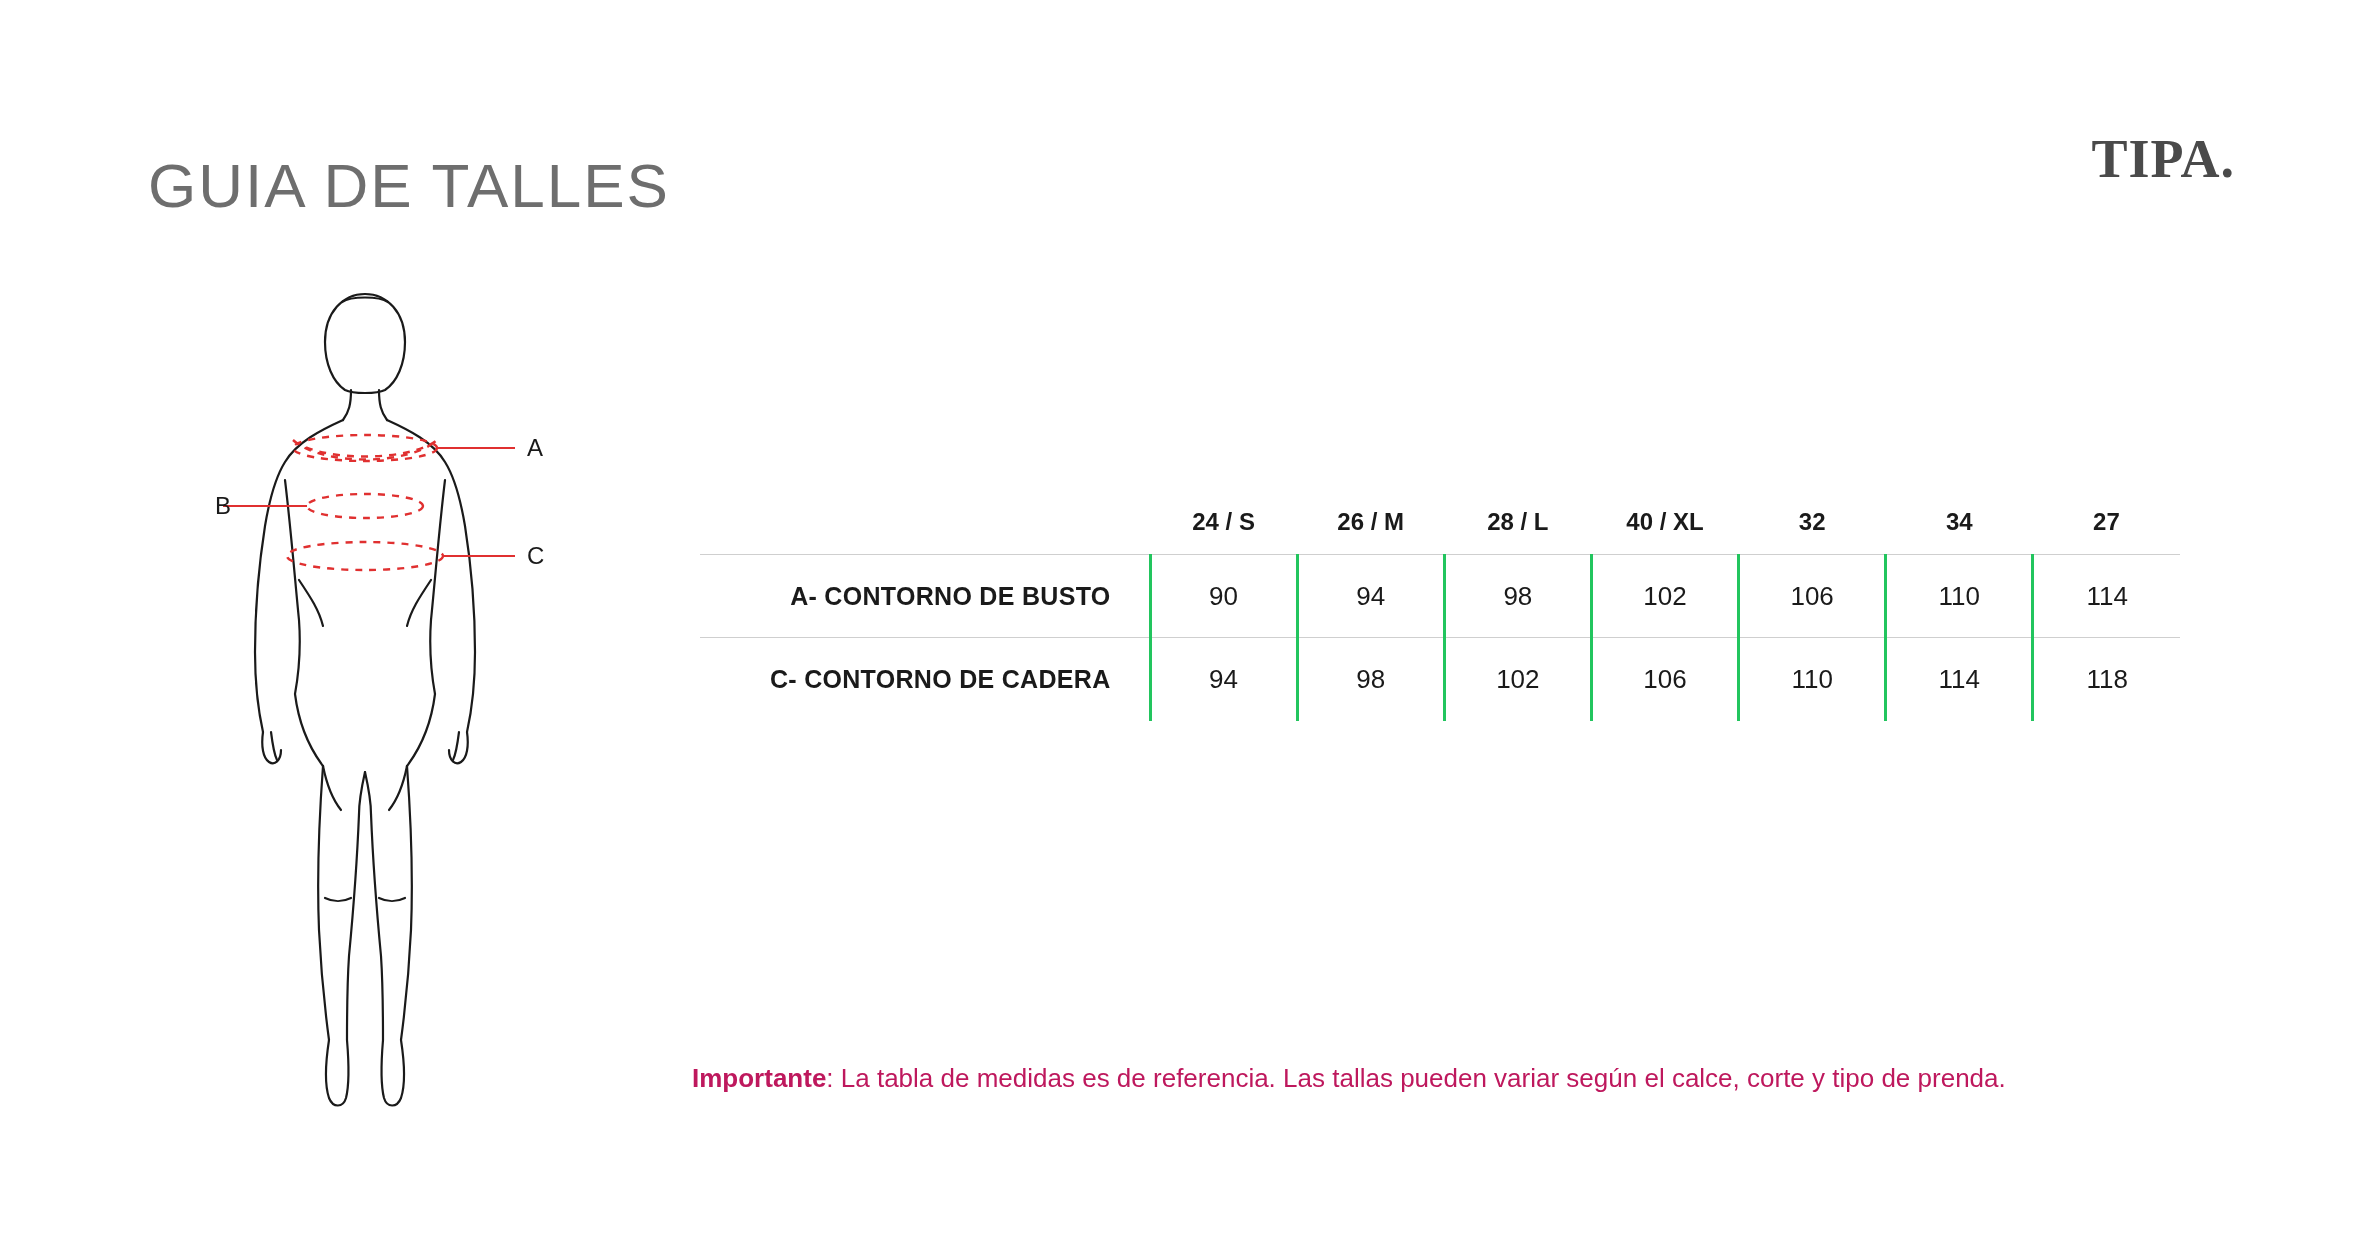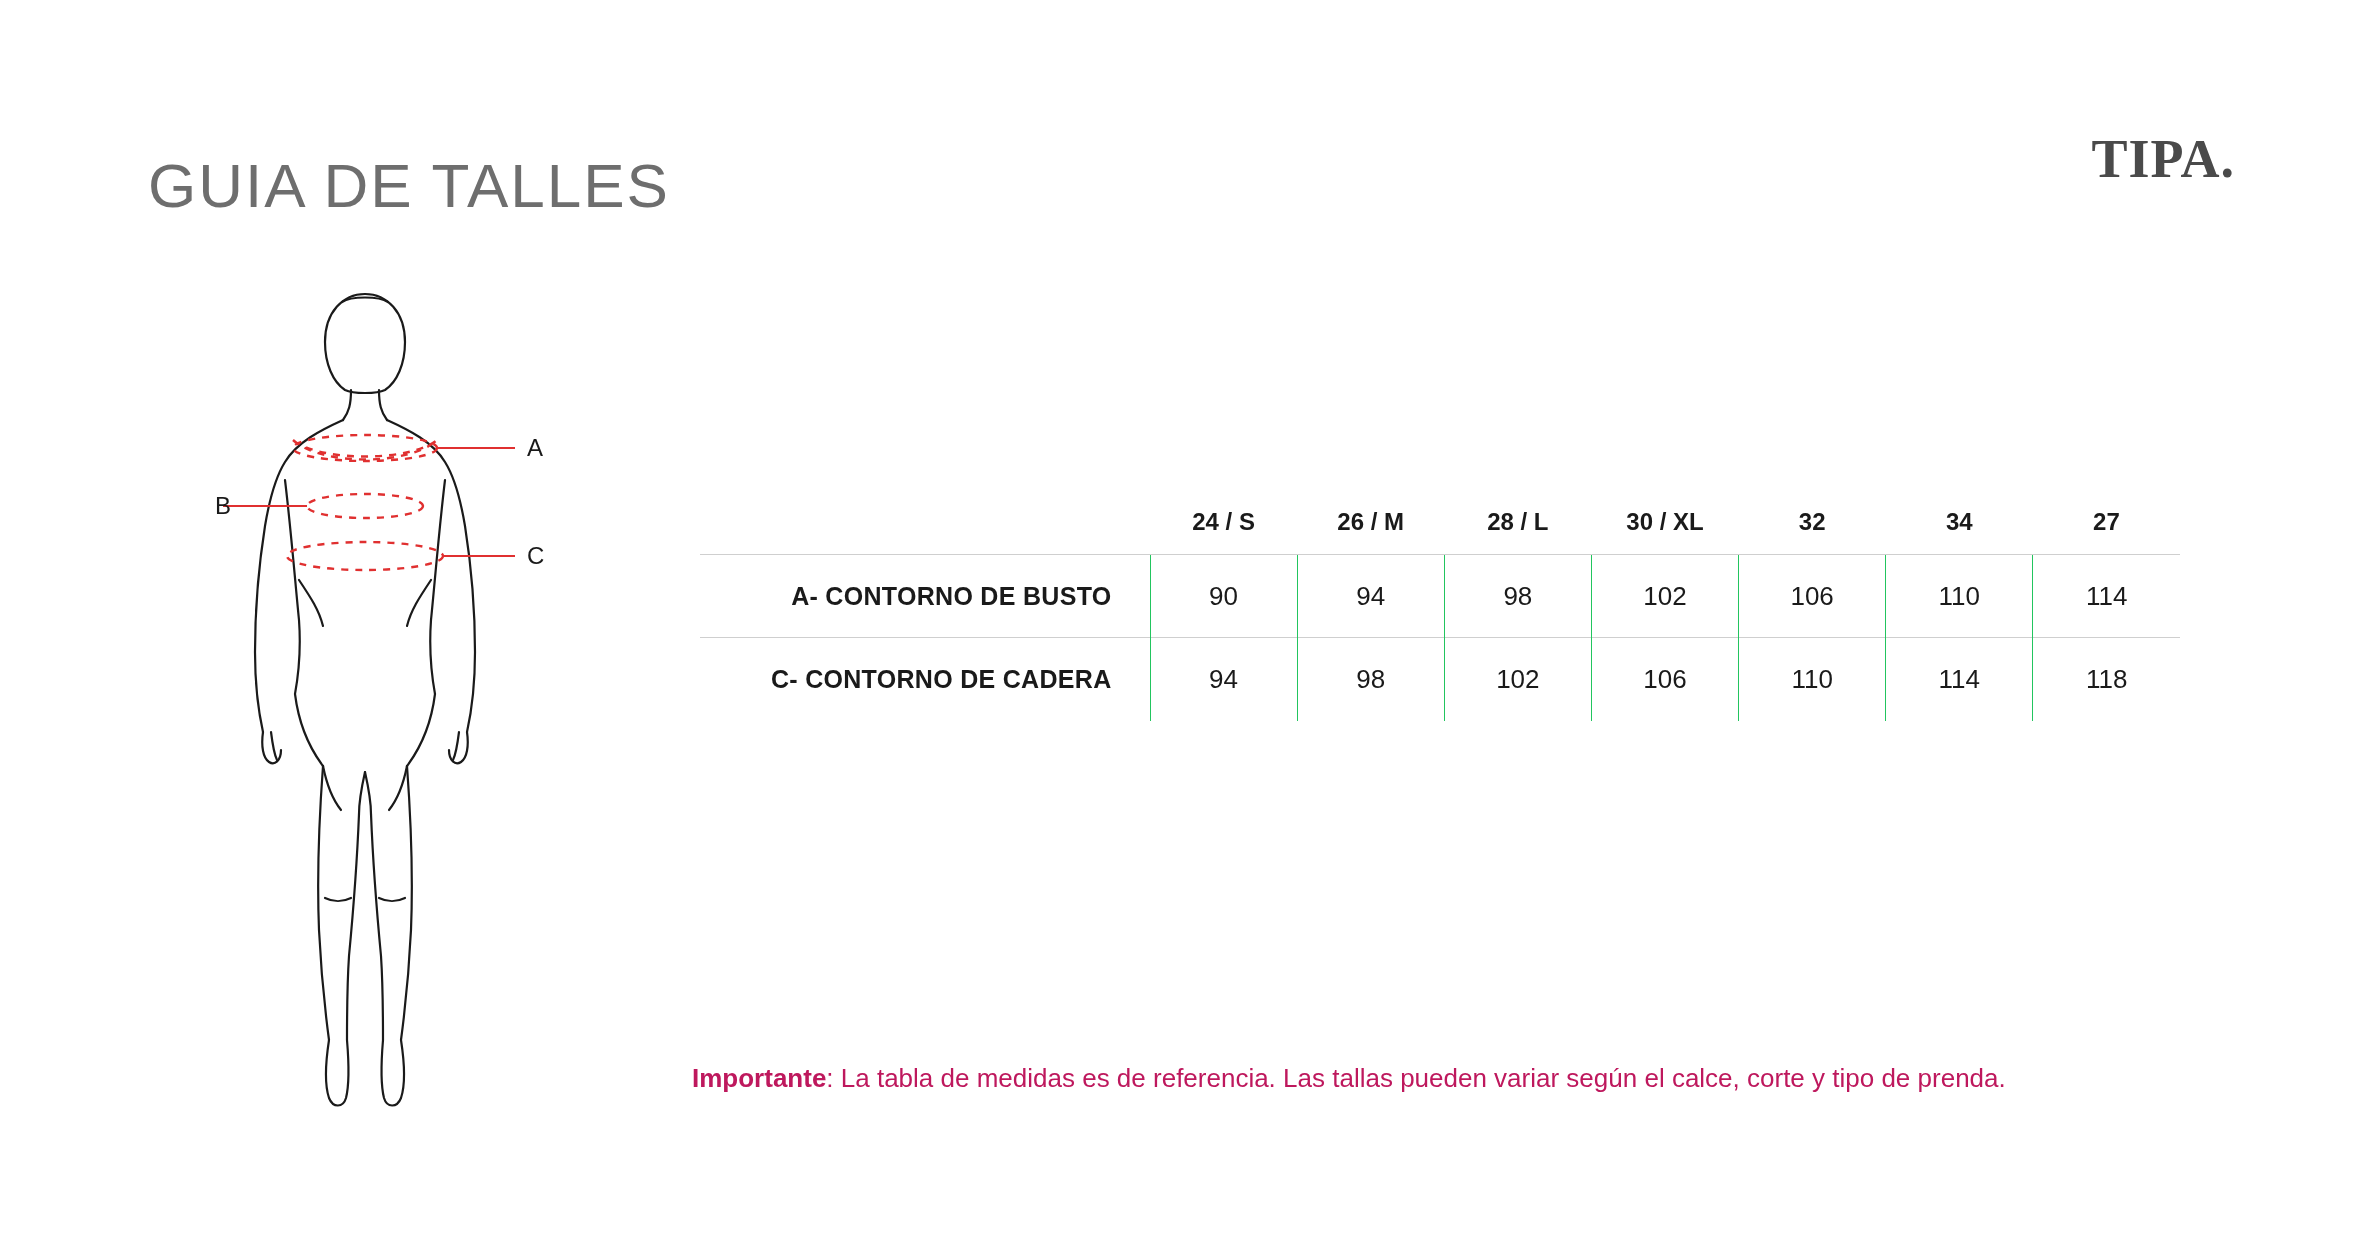--- a/index.html
+++ b/index.html
@@ -80,21 +80,21 @@
     font-weight: 700;
     font-size: 24px;
     border: none;
   }
   .size-table thead th.corner { border: none; }
 
   .size-table tbody tr { height: 83px; }
 
   .size-table tbody td {
     border-top: 1px solid #cfcfcf;
-    border-left: 1px solid #22c55e;
+    border-left: 3px solid #22c55e;
     font-weight: 400;
     font-size: 26px;
   }
   .size-table tbody td.row-label {
     border-left: none;
     text-align: right;
     padding-right: 38px;
     font-weight: 700;
     font-size: 25px;
     letter-spacing: 0.3px;
@@ -208,21 +208,21 @@
         <col>
         <col>
         <col>
     </colgroup>
     <thead>
       <tr>
         <th class="corner"></th>
         <th>24 / S</th>
         <th>26 / M</th>
         <th>28 / L</th>
-        <th>30 / XL</th>
+        <th>40 / XL</th>
         <th>32</th>
         <th>34</th>
         <th>27</th>
       </tr>
     </thead>
     <tbody>
       <tr>
         <td class="row-label">A- CONTORNO DE BUSTO</td>
         <td>90</td>
         <td>94</td>

